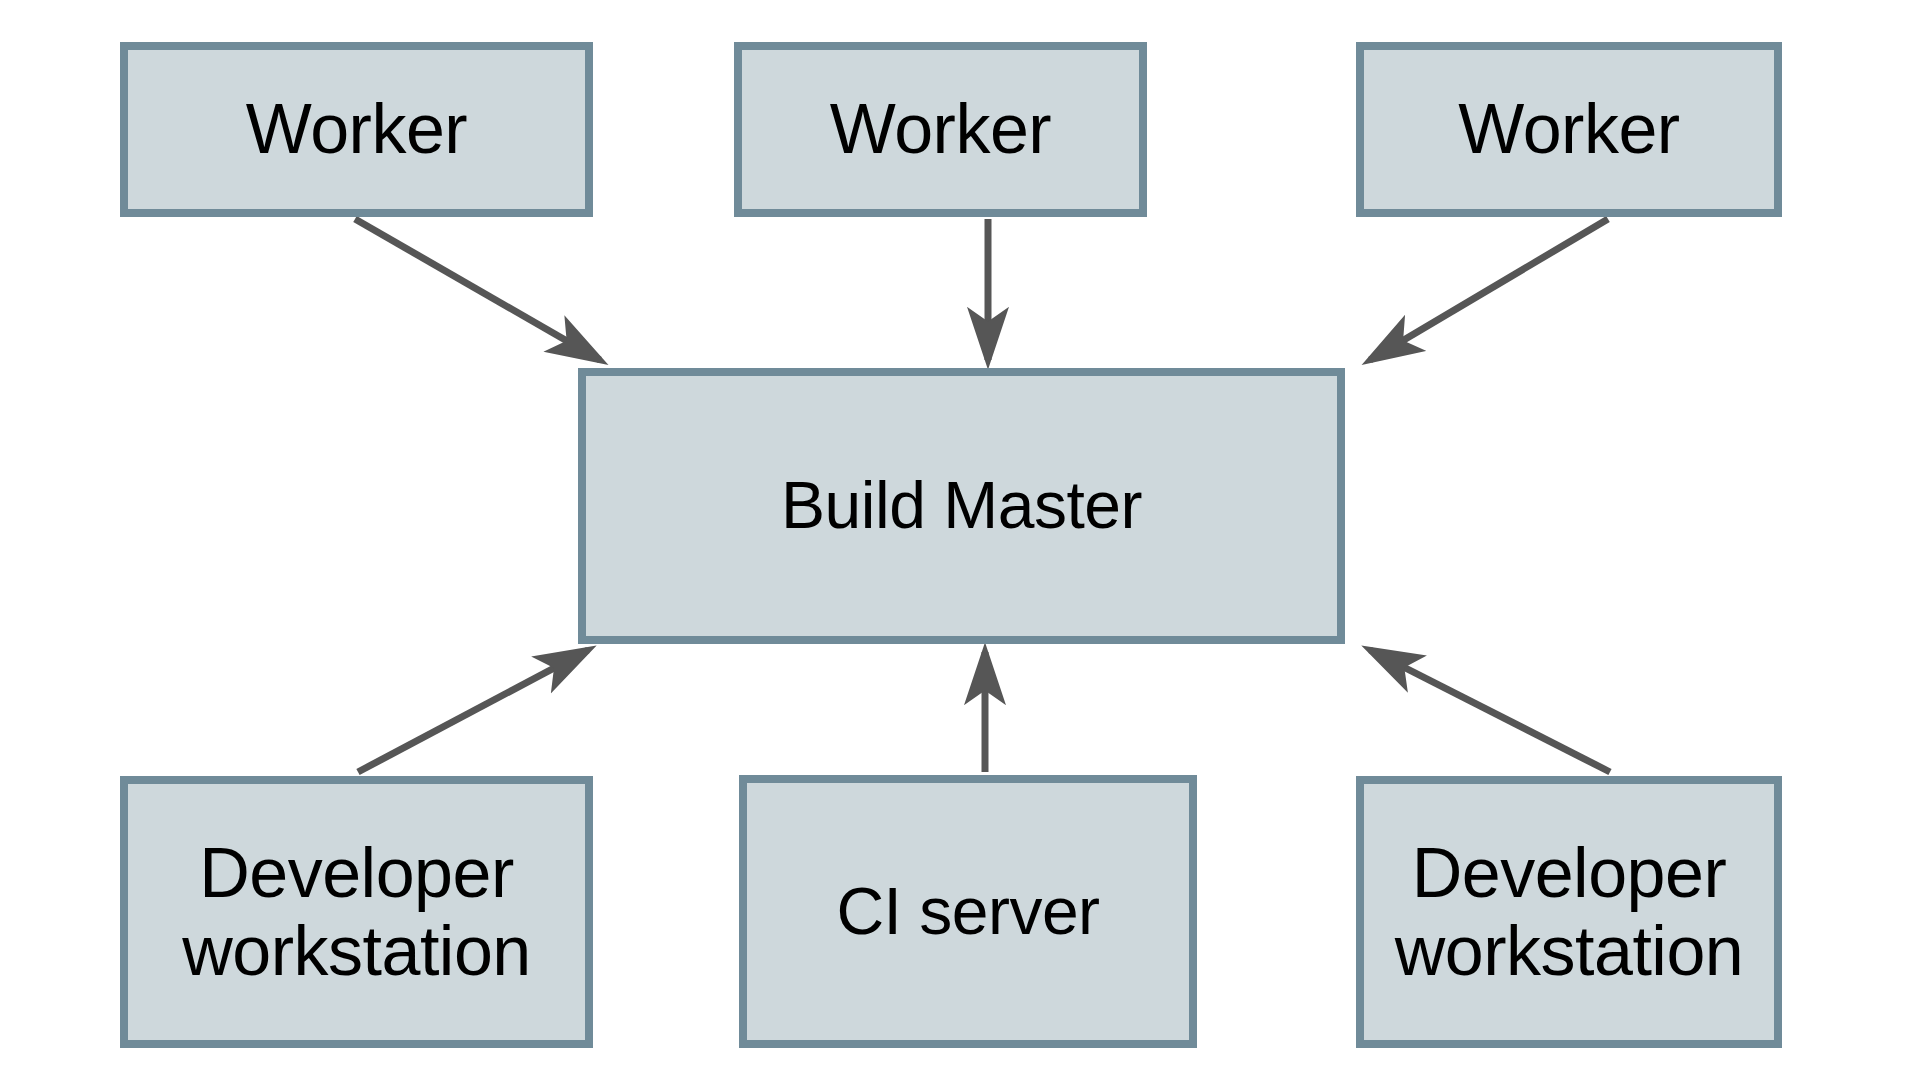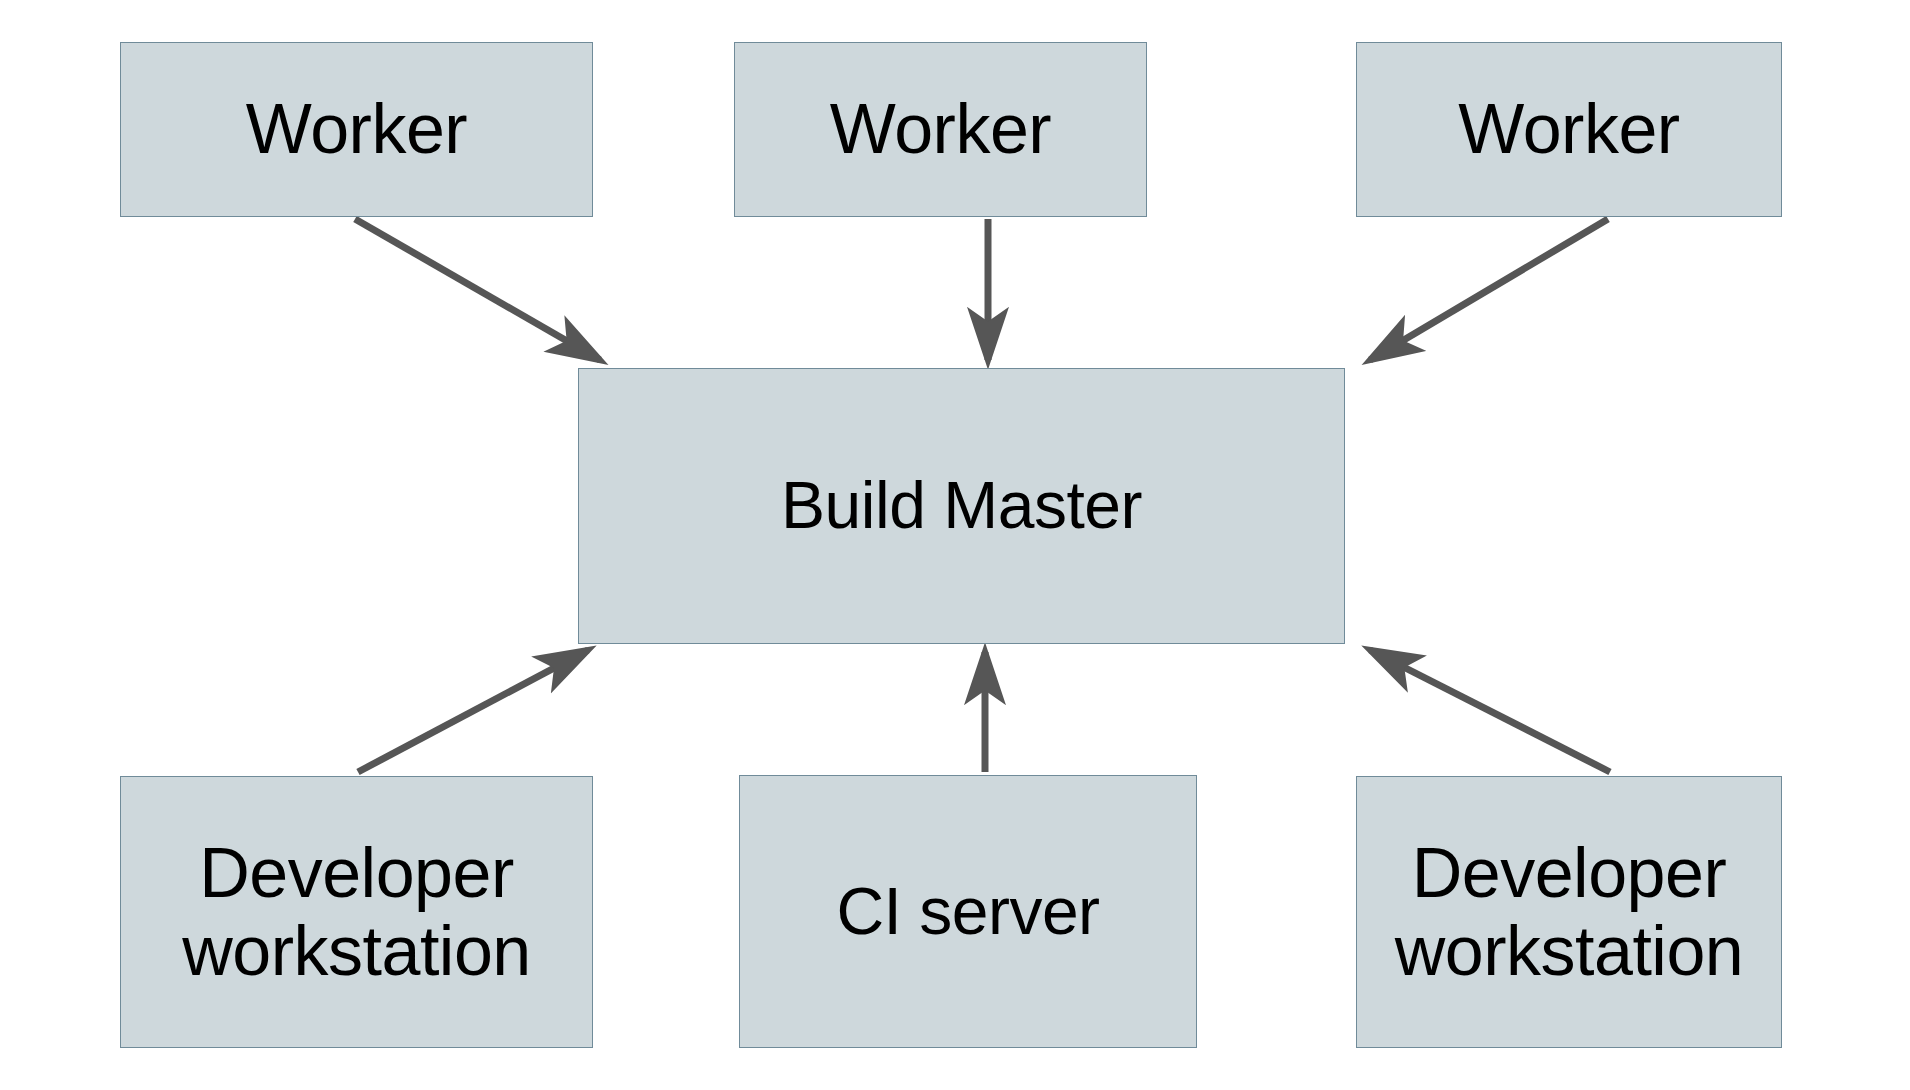--- a/index.html
+++ b/index.html
@@ -23,21 +23,21 @@
     left: 0;
     top: 0;
     width: 1910px;
     height: 1090px;
     pointer-events: none;
   }
   .node {
     position: absolute;
     box-sizing: border-box;
     background: #ced8dc;
-    border: 1px solid #d946ef;
+    border: 8px solid #d946ef;
     display: flex;
     align-items: center;
     justify-content: center;
     text-align: center;
     color: #000000;
     line-height: 1.12;
     letter-spacing: -0.5px;
   }
   .node-label {
     display: block;

